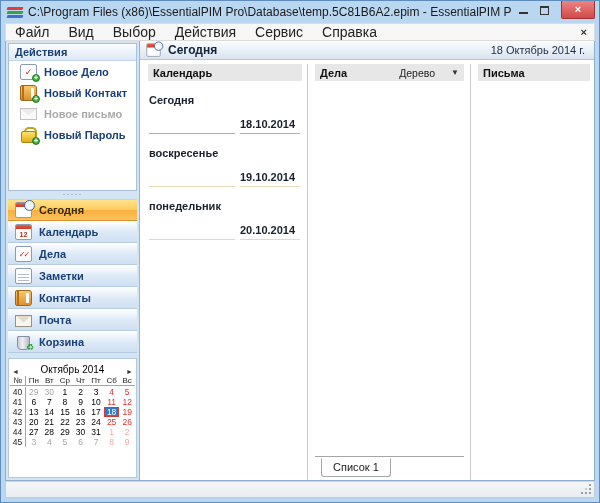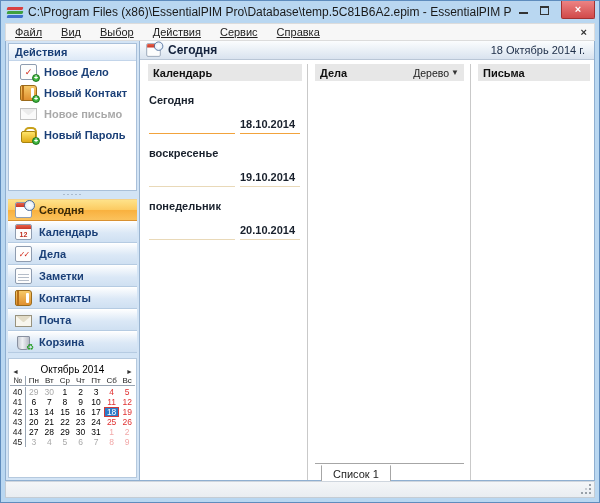--- a/index.html
+++ b/index.html
@@ -21,21 +21,21 @@
   .win-controls { margin-left:auto; display:flex; align-items:flex-start; gap:12px; flex:none; padding-left:8px; }
   .btn-min { width:9px; height:2px; background:#333; margin-top:11px; }
   .btn-max { width:9px; height:9px; border:1px solid #333; border-top-width:2px; margin-top:5px; }
   .btn-close { width:34px; height:18px; background:linear-gradient(#ec8383,#d14a4a);
                border:1px solid #a23232; border-top:none; border-radius:0 0 2px 2px;
                color:#fff; text-align:center; font:bold 11px/16px "Liberation Sans",sans-serif; }
 
   
   .menubar { height:18px; background:#f7f7f7; border:1px solid #dcdcdc; display:flex;
              align-items:center; gap:19px; padding:0 9px; position:relative; }
-  .menu-item { font-size:11px; color:#222; cursor:default;text-decoration:underline; }
+  .menu-item { font-size:14px; color:#222; cursor:default; }
   .menu-close { position:absolute; right:7px; top:1px; font:bold 11px/15px "Liberation Sans",sans-serif; color:#333; }
 
   
   .app-body { height:440px; display:flex; border:1px solid #8fafd0; border-top:none; background:#d3e4f5; }
 
   
   .leftcol { width:133px; flex:none; padding:2px; display:flex; flex-direction:column; }
   .panel-actions { background:#fff; border:1px solid #a9c0da; height:148px; flex:none; overflow:hidden; }
   .panel-hdr { height:17px; background:linear-gradient(#fcfdfe,#dde9f7); border-bottom:1px solid #c3d5ea;
                color:#1a3f77; font-weight:bold; font-size:11px; padding:2px 6px; }
@@ -82,31 +82,31 @@
   .main-content { flex:1; display:flex; padding:4px 4px 0 8px; min-height:0; }
   .col-cal { width:154px; flex:none; display:flex; flex-direction:column; }
   .vdiv { width:1px; background:#c9c9c9; flex:none; }
   .vdiv.d1 { margin-left:5px; }
   .col-tasks { width:149px; flex:none; margin-left:7px; display:flex; flex-direction:column; }
   .vdiv.d2 { margin-left:6px; }
   .col-mail { flex:1; margin-left:7px; min-width:0; }
 
   .col-hdr { height:17px; flex:none; background:#e7e7e7; display:flex; align-items:center;
              justify-content:space-between; padding:1px 5px; font-size:11px; font-weight:bold; color:#101010; }
-  .view-sel { font-size:10.5px; font-weight:normal; color:#222; display:flex; align-items:center; gap:2px; }
+  .view-sel { font-size:10.5px; font-weight:normal; color:#222; display:flex; align-items:center; gap:16px; }
   .view-sel .chev { font-size:8px; color:#333; }
 
   .trow { display:flex; justify-content:space-between; padding-top:13px; margin:0 2px 0 1px; }
   .trow span { font-size:11px; font-weight:bold; color:#18202c; padding-bottom:3px;
                border-bottom:1px solid #e9d9b8; }
   .trow .tlabel { width:86px; }
   .trow .tdate { width:60px;margin-top:24px; }
   .trow.accent span { border-bottom-color:#f2a33c; }
 
-  .tabstrip { flex:none; border-top:1px solid #a6a6a6; height:17px; margin-top:auto; }
+  .tabstrip { flex:none; border-top:1px solid #a6a6a6; height:24px; margin-top:auto; }
   .tab { display:inline-block; margin-left:6px; margin-top:-1px; padding:2px 11px 3px;
          background:#fff; border:1px solid #a6a6a6; border-top:1px solid #fff;
          border-radius:0 0 3px 3px; font-size:11px; color:#222; position:relative; }
 
   
   .statusbar { height:17px; margin-top:0; background:linear-gradient(#f4f6f8,#e9edf1);
                border:1px solid #c4ccd4; border-top:1px solid #cfd6de; position:relative; }
   .grip { position:absolute; right:3px; bottom:3px; width:10px; height:10px; }
   .grip::before { content:""; position:absolute; right:0; bottom:0; width:2px; height:2px; background:#98a0a8;
                   box-shadow:-4px 0 #98a0a8,-8px 0 #98a0a8,-4px -4px #c8ccd2,0 -4px #98a0a8,0 -8px #98a0a8; }

